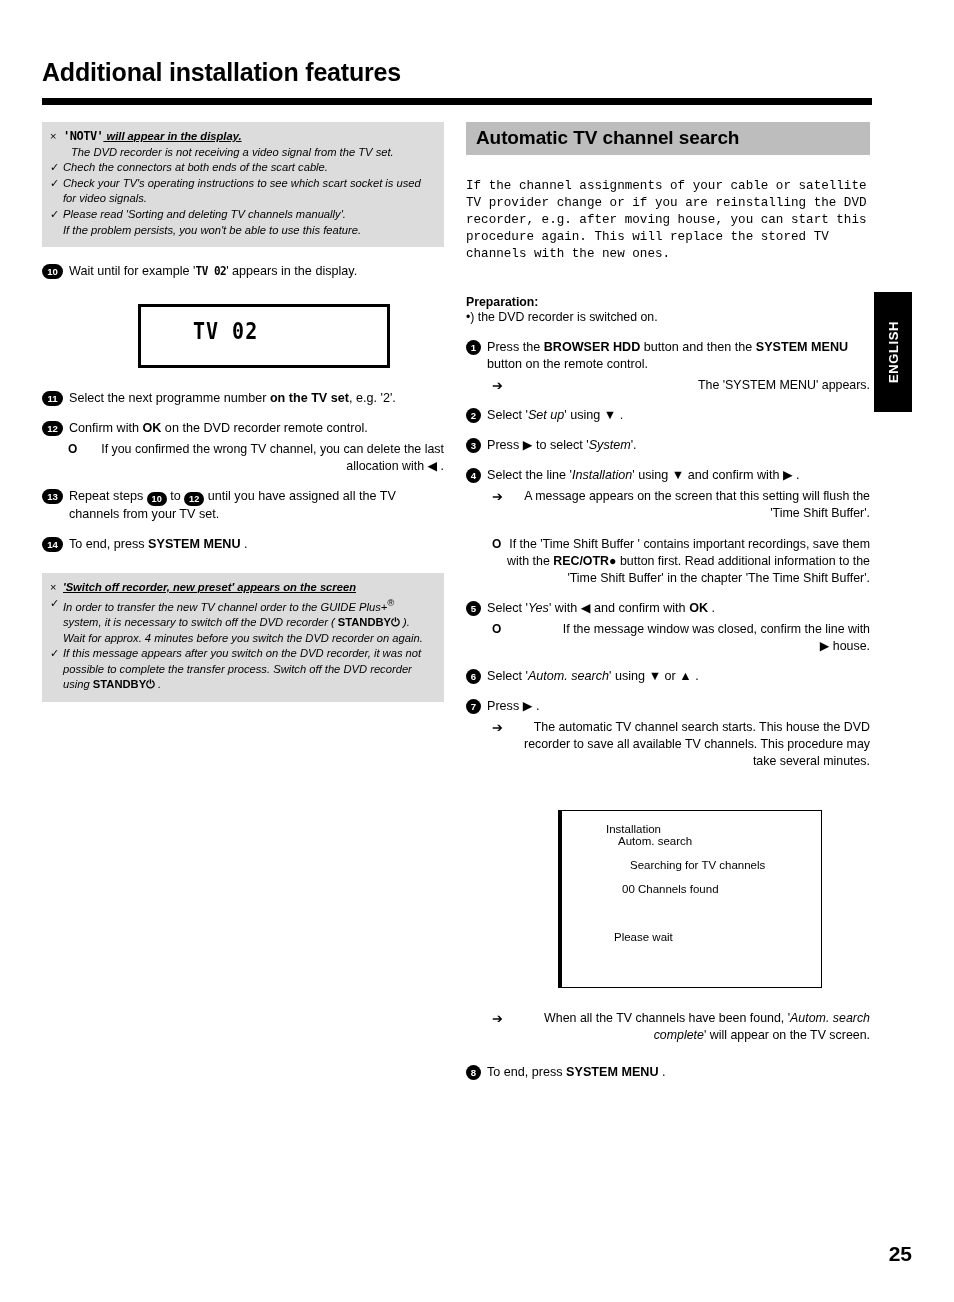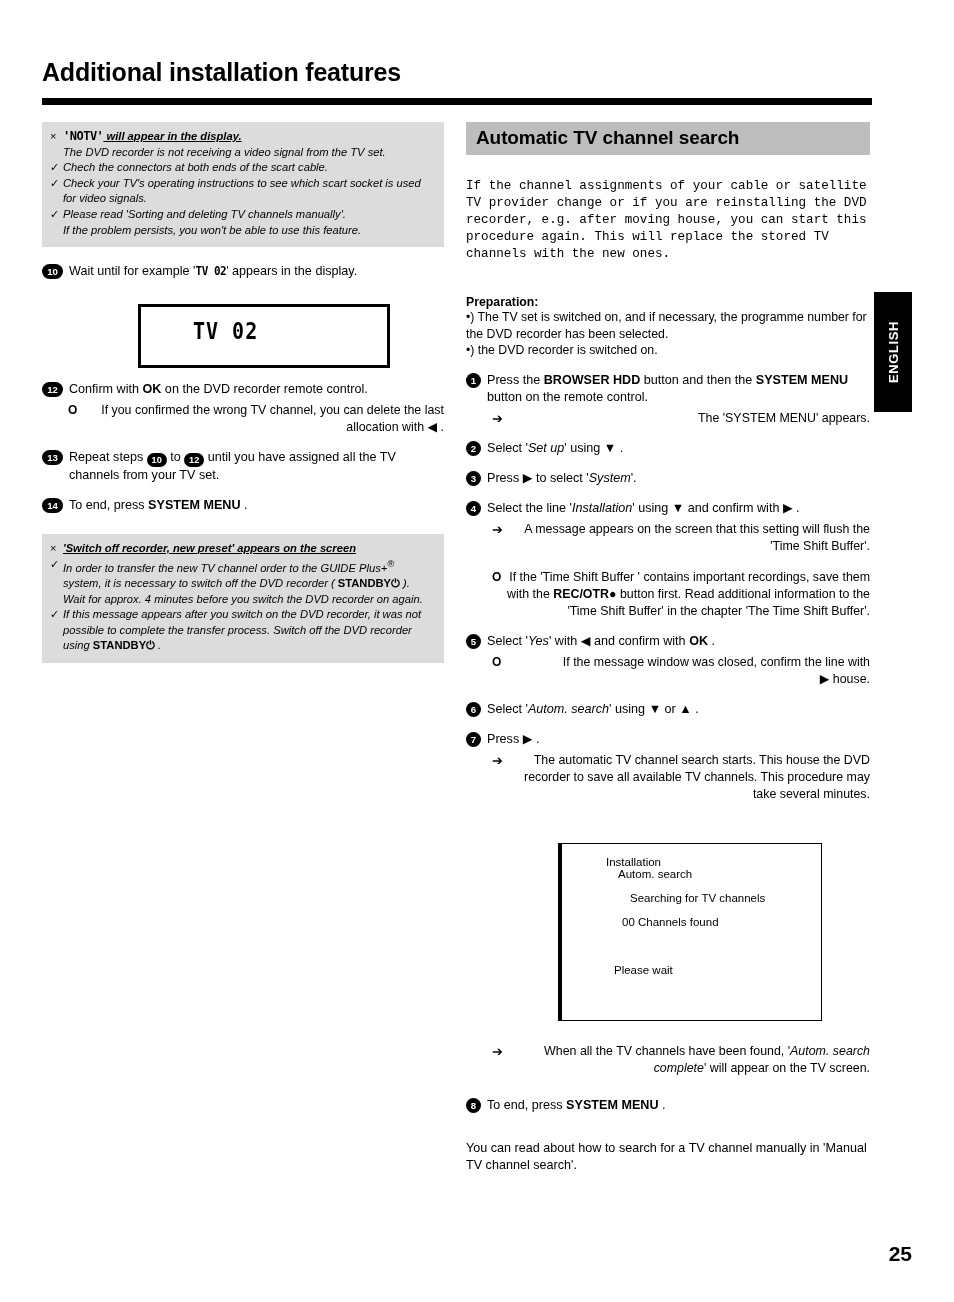--- a/index.html
+++ b/index.html
@@ -68,21 +68,21 @@
   }
   .lcdfont {
     font-family: "DejaVu Sans Mono", monospace;
     letter-spacing: -0.5px;
     font-style: normal;
     font-weight: bold;
     font-size: 12px;
     transform: scaleY(1.08);
     display: inline-block;
   }
-  .note-sub { font-style: italic; }
+  .note-sub { font-style: italic; margin-left: 8px; }
   .nb { font-weight: bold; font-style: normal; font-family: "Liberation Sans", sans-serif; }
 
   
   .step {
     display: flex;
     align-items: flex-start;
     margin-top: 13px;
     font-size: 12.6px;
     line-height: 17px;
   }
@@ -261,20 +261,24 @@
 
   <div class="step" style="margin-top:16px;">
     <div class="step-num wide">10</div>
     <div class="step-text"><span>Wait until for example '</span><span class="lcdfont" style="font-size:11px;">TV  02</span><span>' appears in the display.</span></div>
   </div>
 
   <div class="lcd-box">
     <div class="lcd-text">TV 02</div>
   </div>
 
+  <div class="step" style="margin-top:22px;">
+    <div class="step-num wide">11</div>
+    <div class="step-text"><span>Select the next programme number </span><b class="key">on the TV set</b><span>, e.g. '2'.</span></div>
+  </div>
 
   <div class="step">
     <div class="step-num wide">12</div>
     <div class="step-text"><span>Confirm with  </span><b class="key">OK</b><span> on the DVD recorder remote control.</span></div>
   </div>
   <div class="sub" style="margin-left:21px;">
     <div class="sub-mark">O</div>
     <div class="sub-text"><span>If you confirmed the wrong TV channel, you can delete the last allocation with  </span><span>◀</span><span> .</span></div>
   </div>
 
@@ -307,21 +311,20 @@
 
 </div>
 
 <div class="col-right">
 
   <div class="section-head">Automatic TV channel search</div>
 
   <div class="intro">If the channel assignments of your cable or satellite TV provider change or if you are reinstalling the DVD recorder, e.g. after moving house, you can start this procedure again. This will replace the stored TV channels with the new ones.</div>
 
   <div class="prep-title">Preparation:</div>
-  <div class="prep-line">•) The TV set is switched on, and if necessary, the programme number for the DVD recorder has been selected.</div>
   <div class="prep-line">•) the DVD recorder is switched on.</div>
 
   <div class="step">
     <div class="step-num">1</div>
     <div class="step-text"><span>Press the  </span><b class="key">BROWSER HDD</b><span> button and then the  </span><b class="key">SYSTEM MENU</b><span> button on the remote control.</span></div>
   </div>
   <div class="sub" style="margin-left:21px;">
     <div class="sub-mark arrow">➔</div>
     <div class="sub-text">The 'SYSTEM MENU' appears.</div>
   </div>
@@ -383,21 +386,20 @@
   <div class="sub" style="margin-left:21px; margin-top:22px;">
     <div class="sub-mark arrow">➔</div>
     <div class="sub-text"><span>When all the TV channels have been found, '</span><i class="it">Autom. search complete</i><span>' will appear on the TV screen.</span></div>
   </div>
 
   <div class="step" style="margin-top:20px;">
     <div class="step-num">8</div>
     <div class="step-text"><span>To end, press  </span><b class="key">SYSTEM MENU</b><span> .</span></div>
   </div>
 
-  <div class="tail">You can read about how to search for a TV channel manually in 'Manual TV channel search'.</div>
 
 </div>
 
 <div class="lang-tab">
   <span>ENGLISH</span>
 </div>
 
 <div class="folio">25</div>
 
 </body></html>

